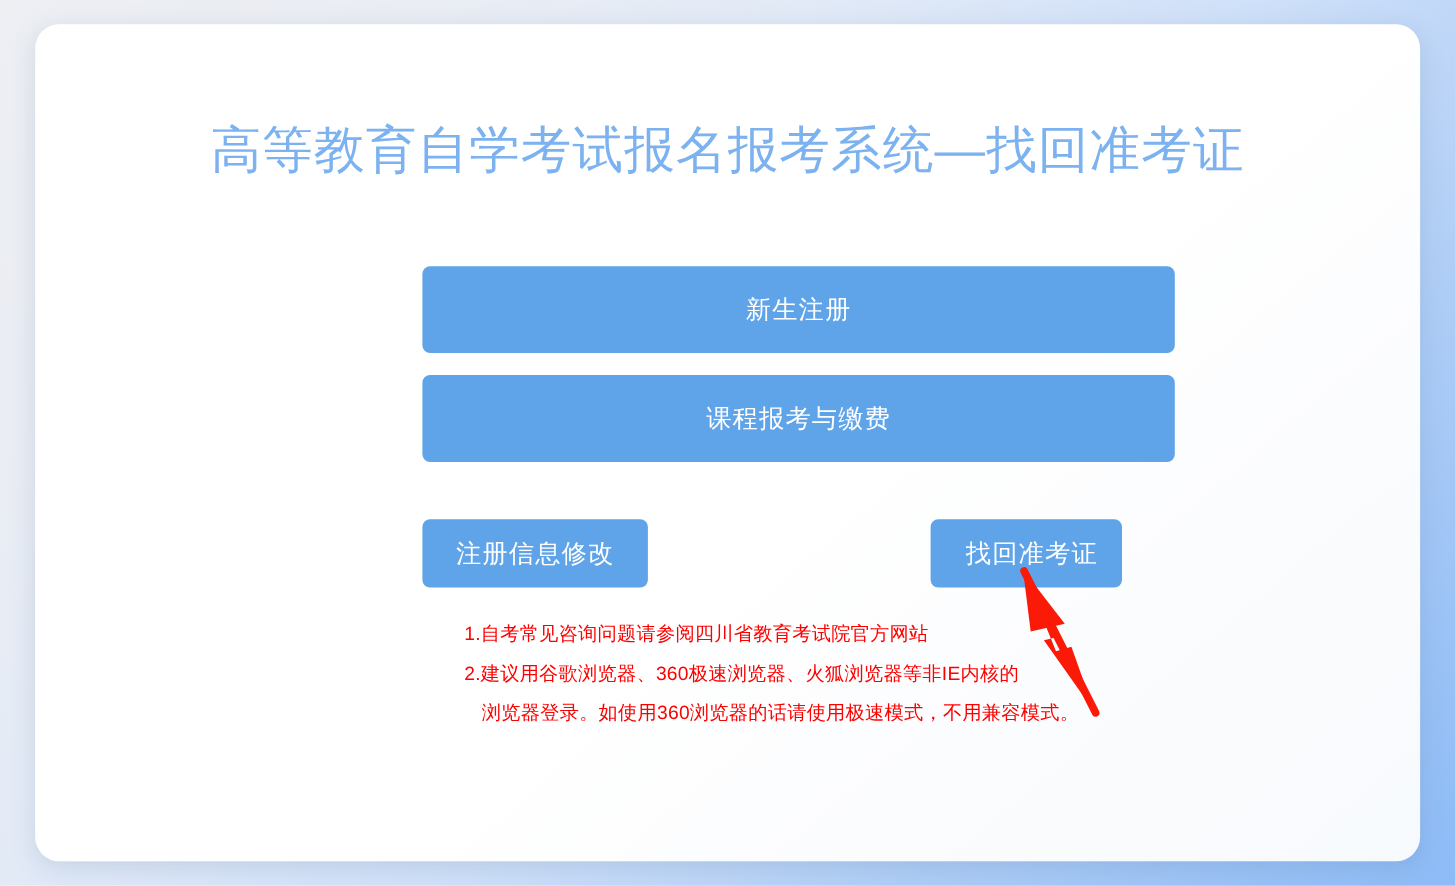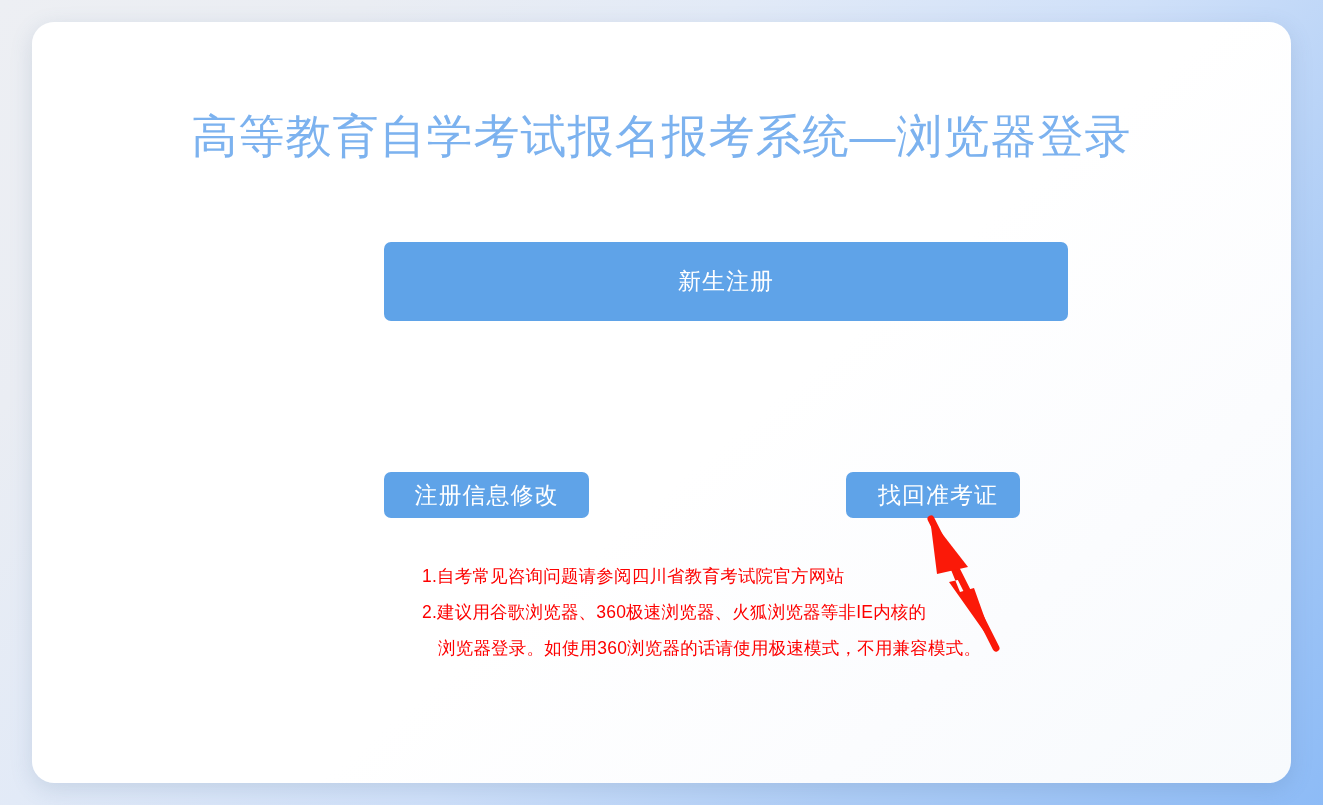--- a/index.html
+++ b/index.html
@@ -88,21 +88,21 @@
     position: absolute;
     left: 352px;
     top: 450px;
     width: 636px;
     display: flex;
     justify-content: space-between;
     align-items: flex-start;
   }
 
   .btn-small {
-    height: 46px;
+    height: 62px;
     background: #5fa3e8;
     border: none;
     border-radius: 7px;
     color: #ffffff;
     font-size: 23px;
     font-family: inherit;
     letter-spacing: 1px;
     cursor: pointer;
     padding: 0 22px;
     white-space: nowrap;
@@ -147,25 +147,26 @@
   }
 </style>
 </head>
 <body>
 
 <div class="page-bg"></div>
 
 <div class="card">
   <div class="card-inner">
 
-    <div class="page-title">高等教育自学考试报名报考系统—浏览器登录</div>
+    <div class="page-title">高等教育自学考试报名报考系统—找回准考证</div>
 
     <div class="btn-stack">
       <button class="btn-wide">新生注册</button>
       <div class="btn-gap"></div>
+      <button class="btn-wide">课程报考与缴费</button>
     </div>
 
     <div class="btn-row">
       <button class="btn-small w1">注册信息修改</button>
       <button class="btn-small w2">找回准考证</button>
     </div>
 
     <div class="notes">
       <div class="note-line">1.自考常见咨询问题请参阅四川省教育考试院官方网站</div>
       <div class="note-line">2.建议用谷歌浏览器、360极速浏览器、火狐浏览器等非IE内核的</div>

